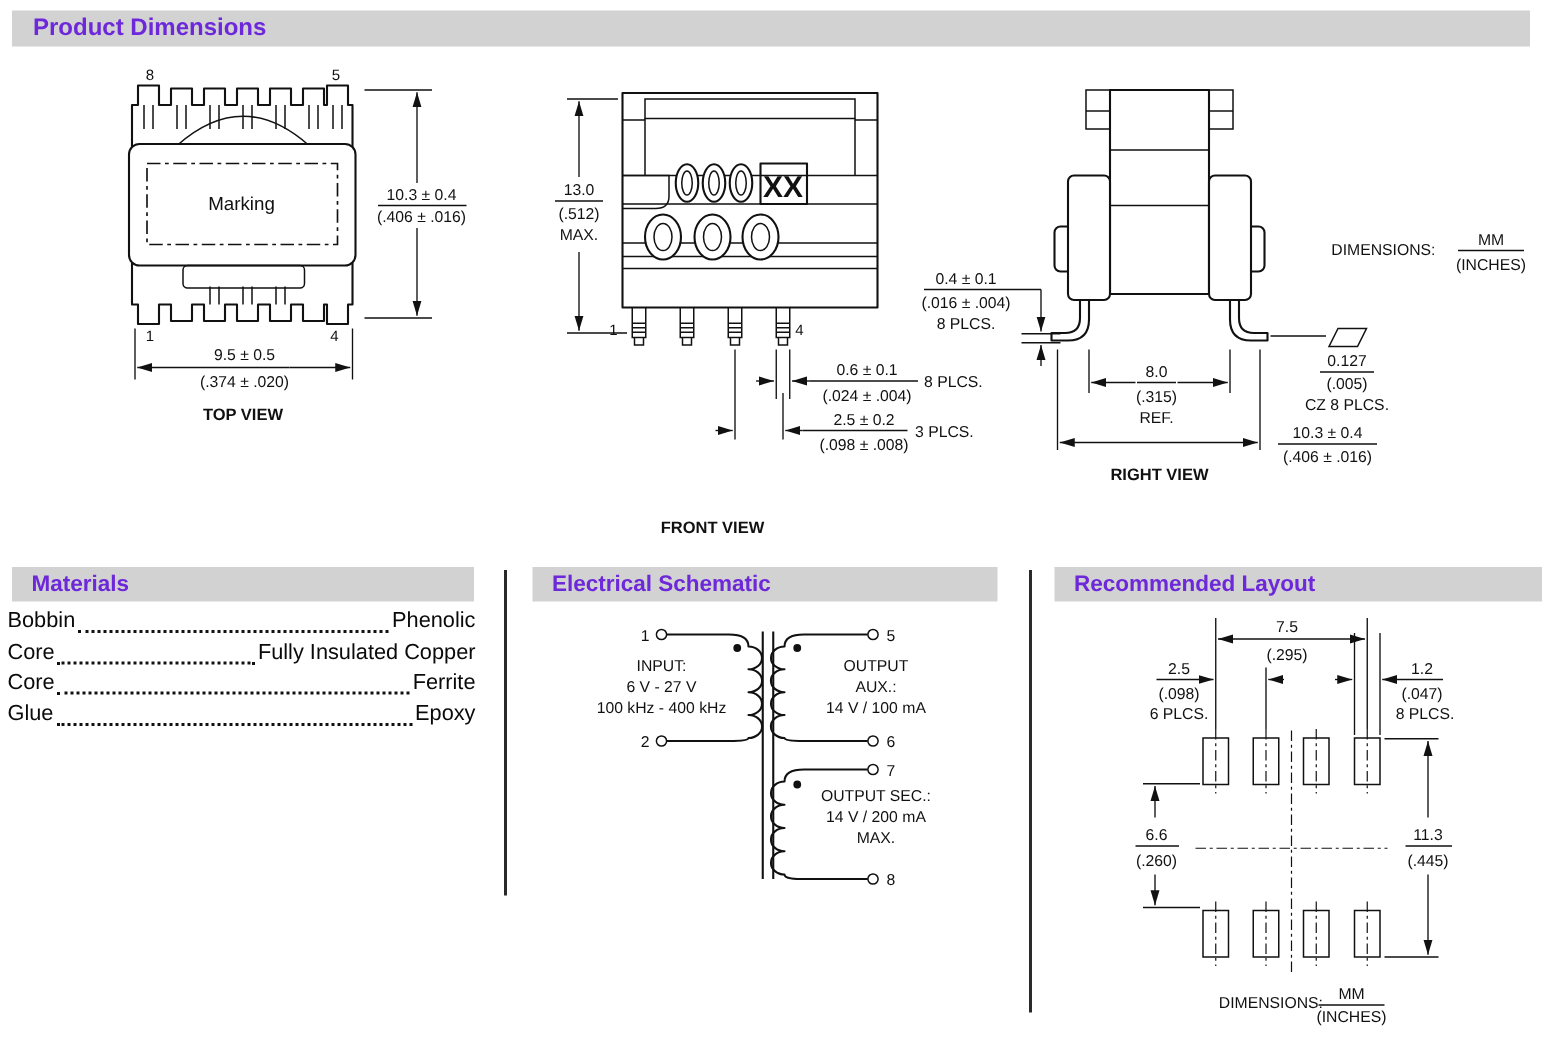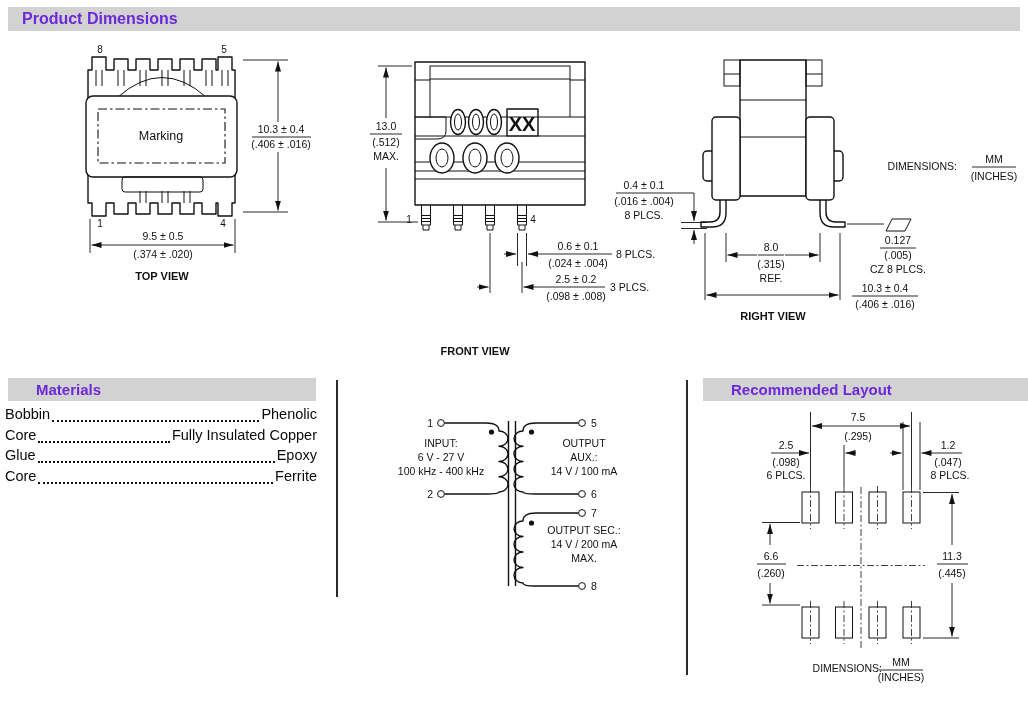--- a/index.html
+++ b/index.html
@@ -1,20 +1,20 @@
 <!DOCTYPE html>
 <html><head>
 <meta charset="utf-8">
 <style>
   html,body{margin:0;padding:0;}
   body{width:1028px;height:703px;background:#ffffff;font-family:"Liberation Sans",sans-serif;color:#111;}
   .page{position:relative;width:1028px;height:703px;overflow:hidden;background:#fff;}
   .bar{position:absolute;background:#d2d2d2;color:#6d28d9;font-weight:bold;box-sizing:border-box;}
   .main-bar{left:8px;top:7px;width:1012px;height:24px;font-size:16px;line-height:24px;padding-left:14px;}
-  .sub-bar{height:23px;font-size:15px;line-height:23px;padding-left:28px;}
+  .sub-bar{height:23px;font-size:15px;line-height:23px;padding-left:13px;}
   .vdiv{position:absolute;width:2px;background:#2a2a2a;}
   svg{position:absolute;overflow:visible;}
   .ln{stroke:#111;stroke-width:1.4;fill:none;stroke-linejoin:round;}
   .lnf{stroke:#111;stroke-width:1.4;fill:#fff;stroke-linejoin:round;}
   .ln2{stroke:#111;stroke-width:1;fill:none;}
   .dim{stroke:#111;stroke-width:0.9;fill:none;}
   .cl{stroke:#111;stroke-width:0.8;fill:none;stroke-dasharray:7 2.5 2 2.5;}
   .dd{stroke:#111;stroke-width:1.1;fill:none;stroke-dasharray:9 3 2.5 3;}
   text{fill:#111;}
   .t{font-size:10.5px;}
@@ -200,47 +200,50 @@
         <line class="dim" x1="972" y1="167" x2="1016" y2="167"></line>
         <text class="t" x="994" y="180" text-anchor="middle">(INCHES)</text>
       </g>
       <text class="tb" x="773" y="320" text-anchor="middle">RIGHT VIEW</text>
     </g>
   </svg>
 
   <div class="bar sub-bar" style="left:8px;top:378px;width:308px">
     <span>Materials</span>
   </div>
+  <div class="bar sub-bar" style="left:355px;top:378px;width:310px">
+    <span>Electrical Schematic</span>
+  </div>
   <div class="bar sub-bar" style="left:703px;top:378px;width:382px">
     <span>Recommended Layout</span>
   </div>
 
   <div class="vdiv" style="left:336px;top:380px;height:217px"></div>
   <div class="vdiv" style="left:686px;top:380px;height:295px"></div>
 
   <div class="materials">
     <div class="mat-row">
       <span>Bobbin</span>
         <span class="leader"></span>
         <span>Phenolic</span>
     </div>
     <div class="mat-row">
       <span>Core</span>
         <span class="leader"></span>
         <span>Fully Insulated Copper</span>
     </div>
     <div class="mat-row">
+      <span>Core</span>
+        <span class="leader"></span>
+        <span>Ferrite</span>
+    </div>
+    <div class="mat-row">
       <span>Glue</span>
         <span class="leader"></span>
         <span>Epoxy</span>
-    </div>
-    <div class="mat-row">
-      <span>Core</span>
-        <span class="leader"></span>
-        <span>Ferrite</span>
     </div>
   </div>
 
   <svg viewBox="340 408 360 200" style="left:340px;top:408px;width:360px;height:200px">
     <g>
       <path class="ln" d="M508.5,421 V586 M515.5,421 V586"></path>
     </g>
     <g>
       <path class="ln" d="M444.5,423 H486 Q499,423 499,431 A9,7.6 0 0 1 499,446.2 A9,7.6 0 0 1 499,461.5 A9,7.6 0 0 1 499,476.7 A9,7.6 0 0 1 499,492 Q499,494 486,494 H444.5"></path>
       <circle class="ln2" cx="441" cy="423" r="3.4" fill="#fff"></circle>

